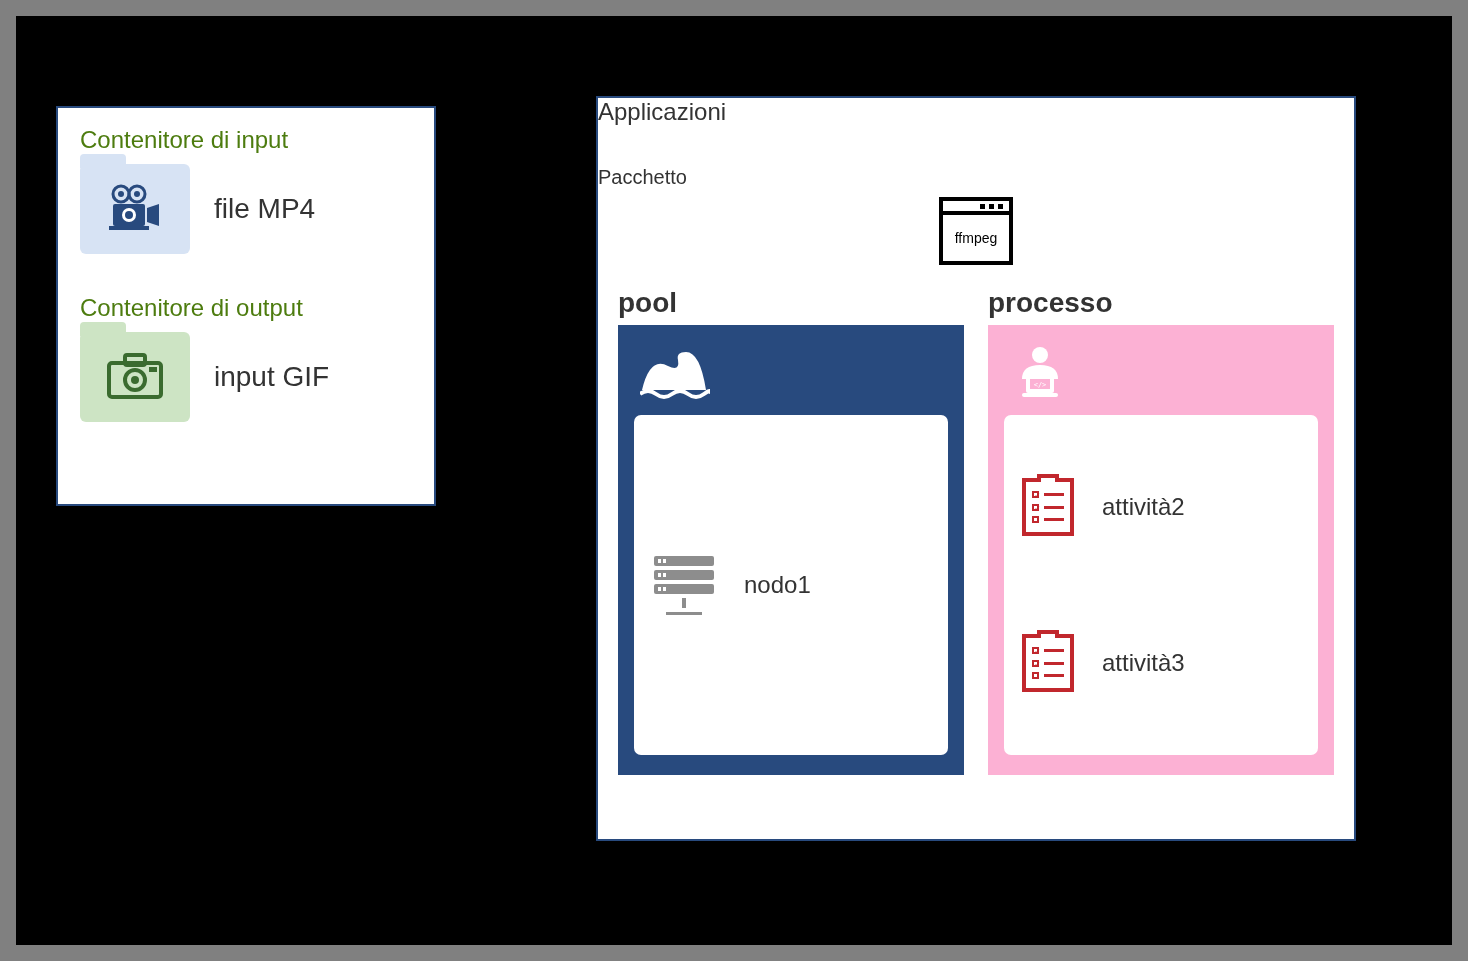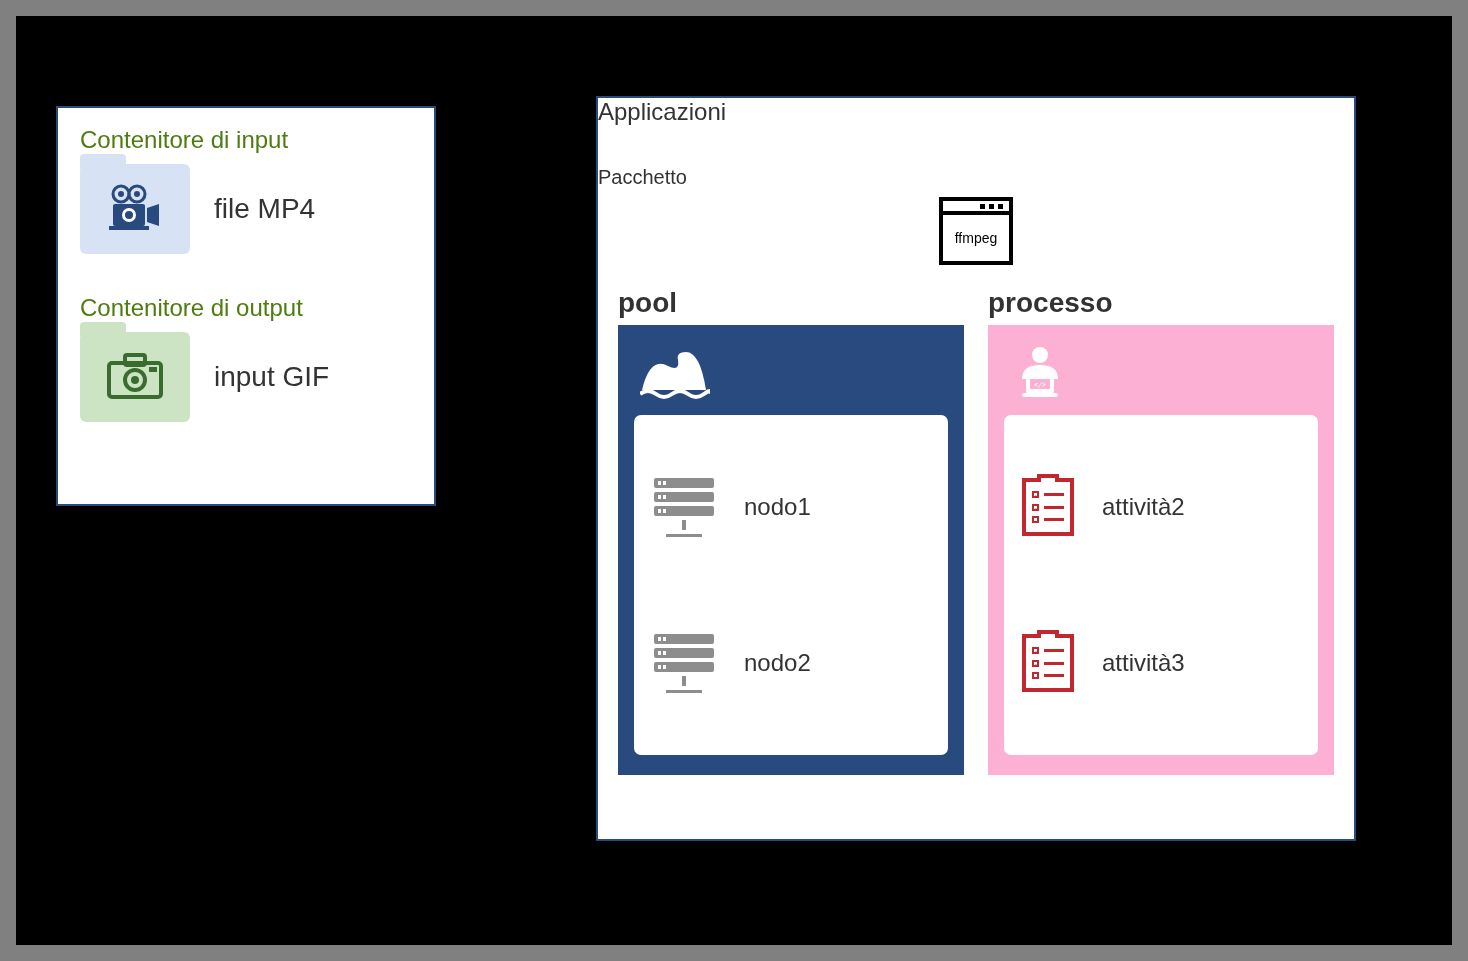--- a/index.html
+++ b/index.html
@@ -172,30 +172,20 @@
             <div class="node-row">
               <div class="srv">
                 <div class="srv-unit"></div>
                   <div class="srv-unit"></div>
                   <div class="srv-unit"></div>
                 <div class="srv-stand"></div>
                   <div class="srv-base"></div>
               </div>
               <div class="lbl">nodo1</div>
             </div>
-            <div class="node-row">
-              <div class="srv">
-                <div class="srv-unit"></div>
-                  <div class="srv-unit"></div>
-                  <div class="srv-unit"></div>
-                <div class="srv-stand"></div>
-                  <div class="srv-base"></div>
-              </div>
-              <div class="lbl">nodo2</div>
-            </div>
           </div>
         </div>
       </div>
 
       <div class="col">
         <div class="col-title">processo</div>
         <div class="proc-box">
           <div class="header-icon">
             <svg width="60" height="56" viewBox="0 0 60 56">
               <circle cx="30" cy="10" r="8" fill="#fff"></circle>

